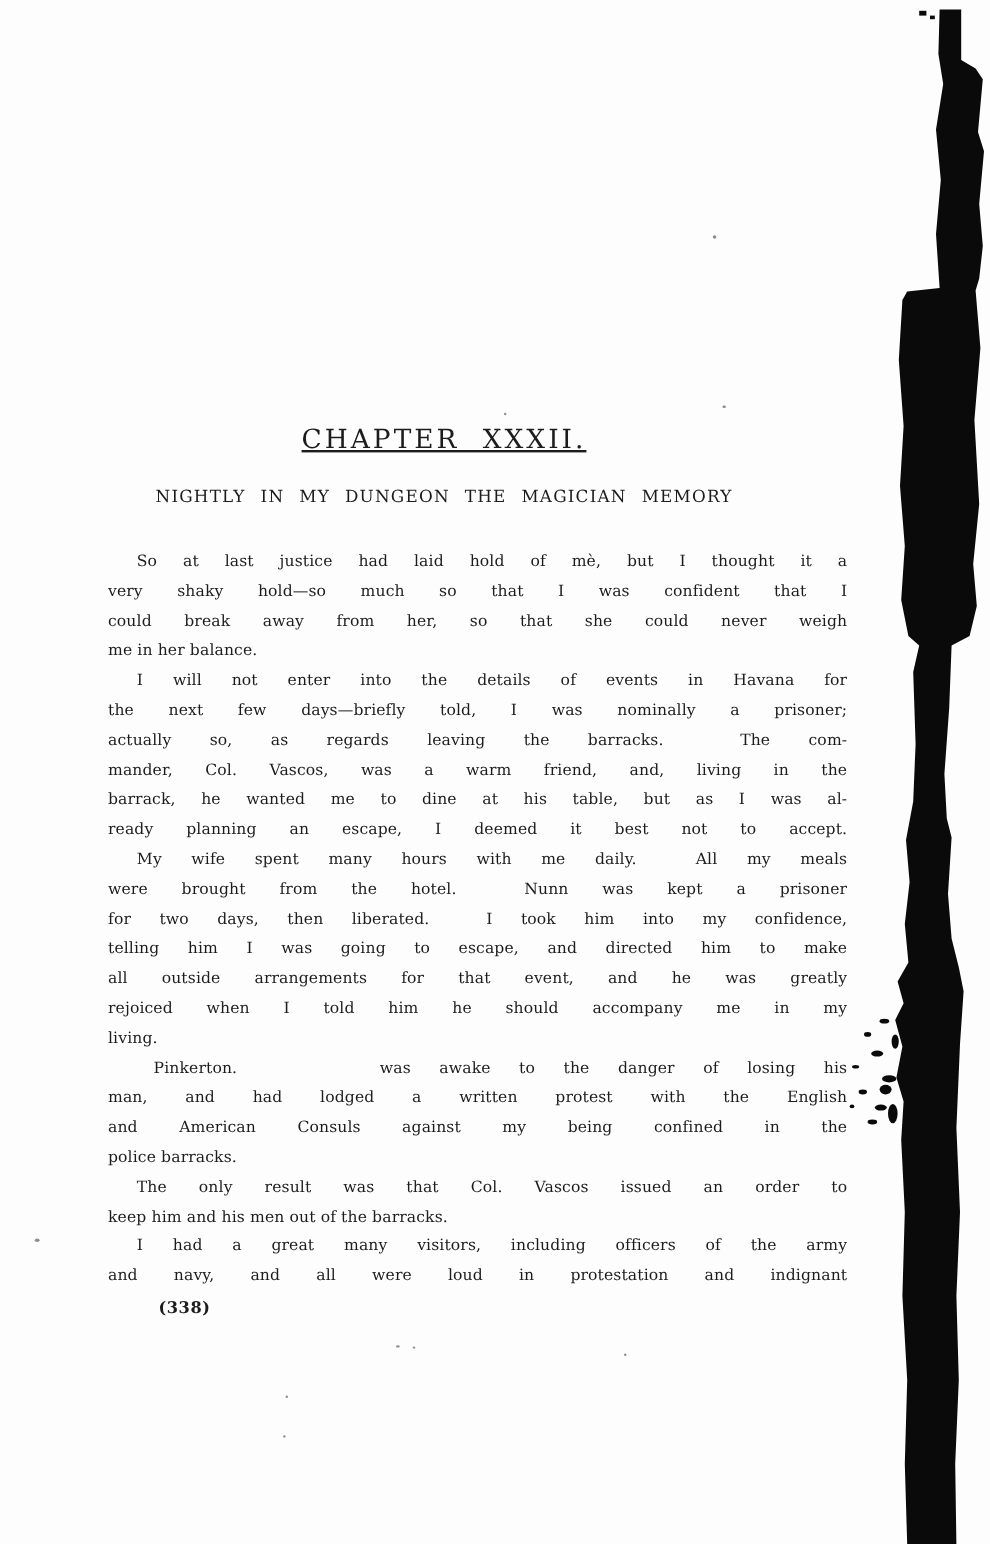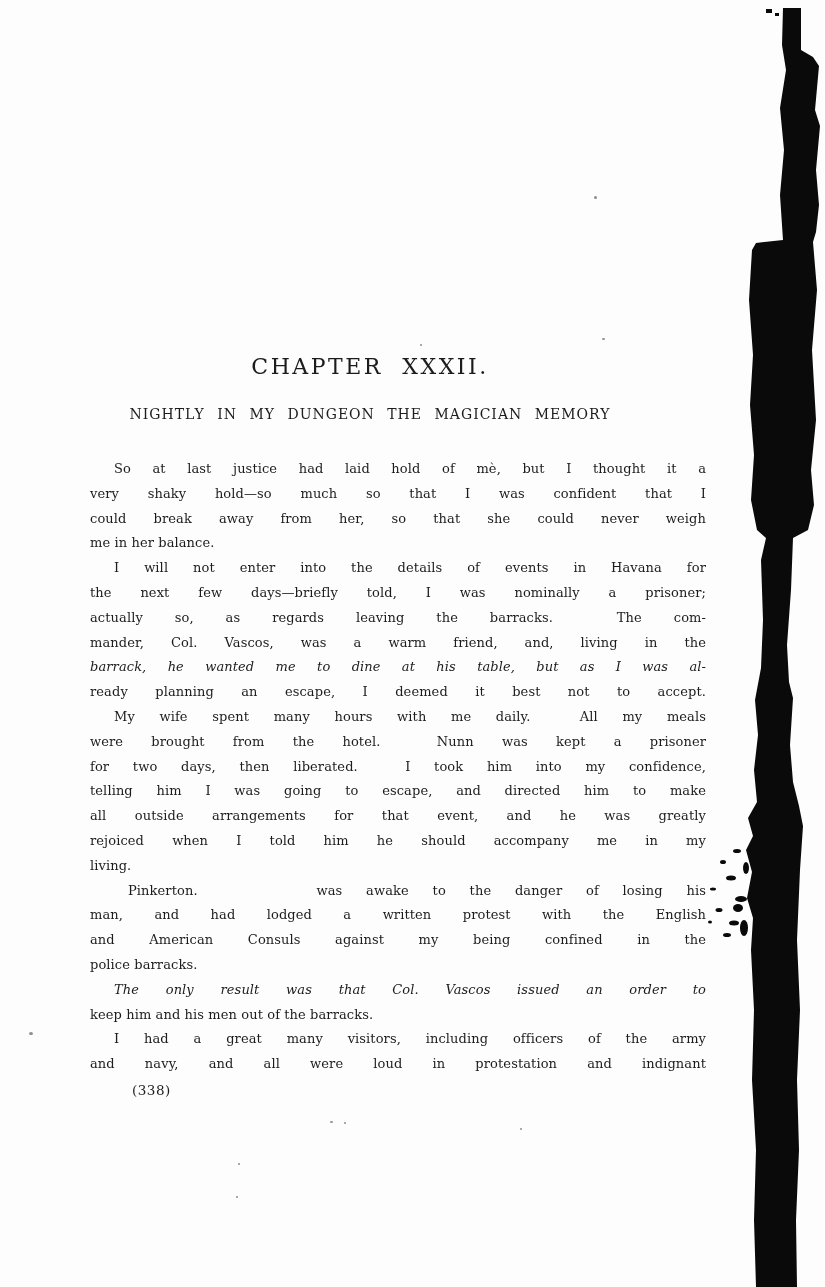--- a/index.html
+++ b/index.html
@@ -13,46 +13,47 @@
   }
   .page { position: absolute; inset: 0; }
 
   .chapter-heading {
     position: absolute;
     top: 354px; left: 0; width: 740px;
     text-align: center;
     font-size: 22px; font-weight: 400;
     letter-spacing: 2.5px; word-spacing: 10px;
     margin: 0;
+    text-decoration: underline;
   }
   .subheading {
     position: absolute;
     top: 404px; left: 60px; width: 620px;
     text-align: center;
     font-size: 14px; font-weight: 400;
     letter-spacing: 1px; word-spacing: 7px;
     line-height: 21px;
   }
   .body-text {
     position: absolute;
     top: 457px; left: 90px; width: 616px;
     font-size: 13px;
     line-height: 24.8px;
     letter-spacing: 0.1px;
   }
   .ln { text-align: justify; text-align-last: justify; white-space: normal; }
   .ln.end { text-align-last: left; }
   .ln.indent { text-indent: 24px; }
   .ln.indent-lg { text-indent: 38px; }
-  .ln.italic { font-style: italic; }
+  .ln.italic { }
 
   .page-number {
     position: absolute;
     top: 1082px; left: 132px;
-    font-size: 13.5px; font-weight: 400;
+    font-size: 13.5px; font-weight: 700;
     letter-spacing: 0.5px;
   }
 
   .ink-blob { position: absolute; top: 0; left: 695px; width: 130px; height: 1287px; }
 
   .speck { position: absolute; background: #8d8d8d; border-radius: 50%; }
   .s1 { left: 594px; top: 196px; width: 3px; height: 3px; }
   .s2 { left: 602px; top: 338px; width: 3px; height: 2px; }
   .s3 { left: 420px; top: 344px; width: 2px; height: 2px; }
   .s4 { left: 29px;  top: 1032px; width: 4px; height: 3px; }

